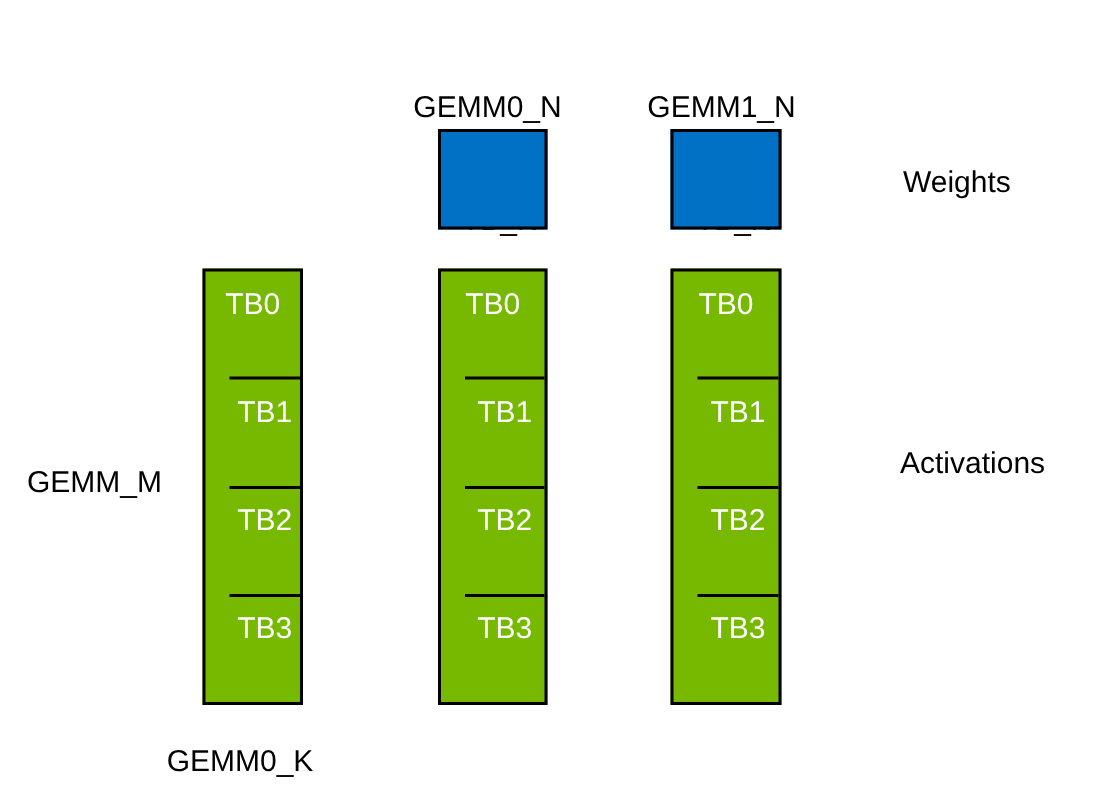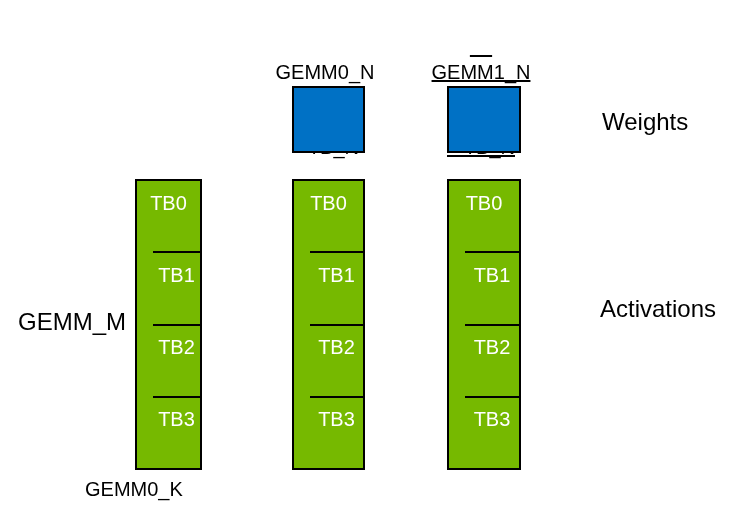--- a/index.html
+++ b/index.html
@@ -21,36 +21,37 @@
   .top-label {
     position: absolute;
     top: 10px;
     width: 160px;
     text-align: center;
     font-size: 20px;
     line-height: 25px;
     white-space: pre;
   }
   .top-label-0 { left: 245px; }
-  .top-label-1 { left: 401px; text-decoration: underline; }
+  .top-label-1 { left: 401px; }
 
   .side-label {
     position: absolute;
-    font-size: 24px;
+    font-size: 20px;
     line-height: 24px;
     white-space: nowrap;
   }
   .weights-label     { left: 602px; top: 110px; }
   .activations-label { left: 600px; top: 297px; }
   .gemm-m-label      { left: 18px;  top: 310px; }
 
   .bottom-label {
     position: absolute;
-    top: 477px;
+    top: 496px;
     width: 150px;
+    text-align: center;
     font-size: 20px;
     line-height: 24px;
   }
   .bottom-label-0 { left: 85px; }
   .bottom-label-1 { left: 253px; }
 
   
   .weight-block {
     position: absolute;
     top: 86px;

